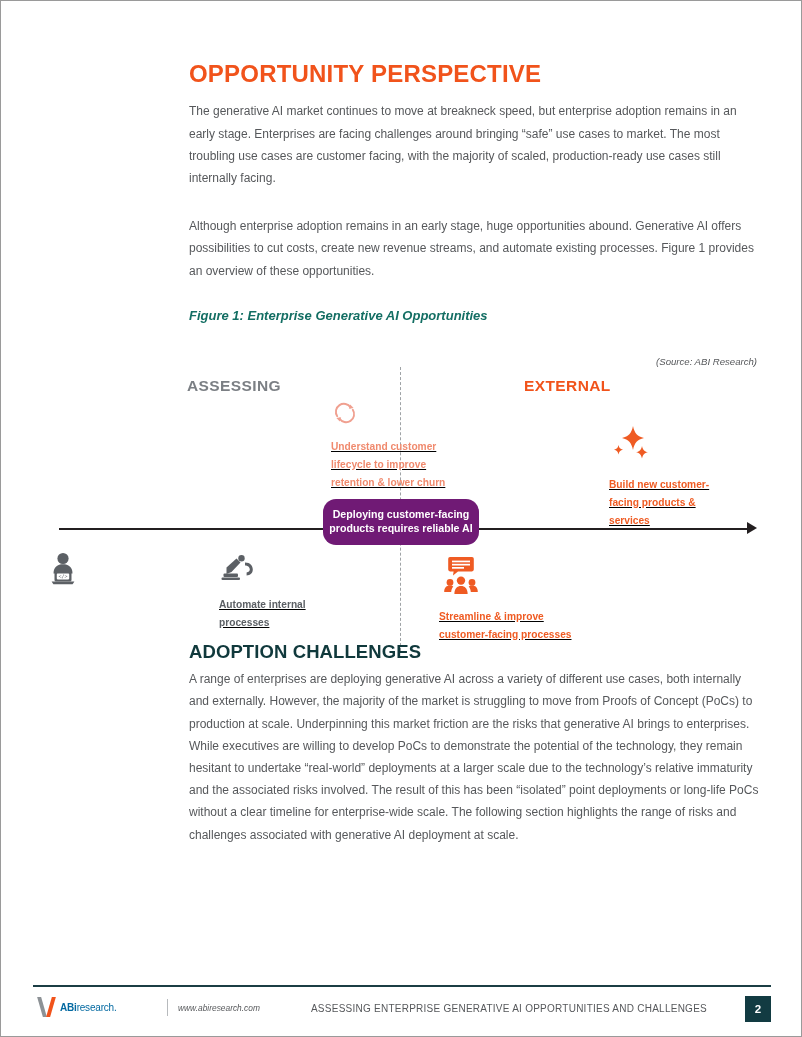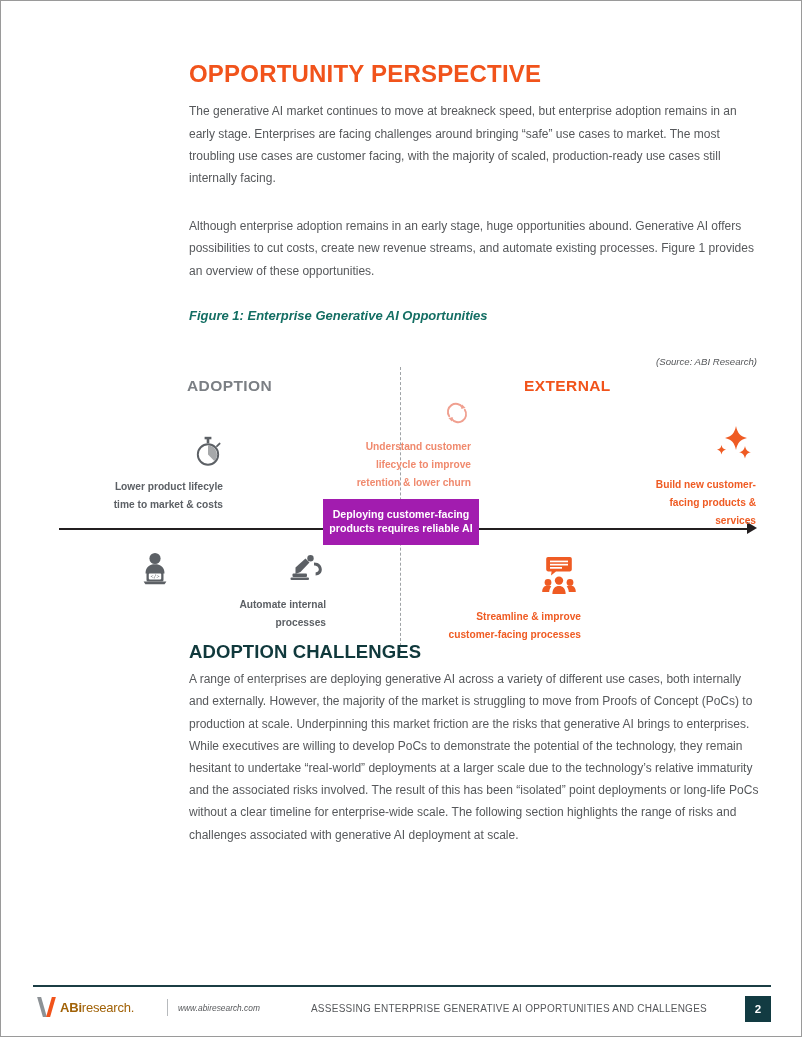--- a/index.html
+++ b/index.html
@@ -118,21 +118,22 @@
     left: 523px;
     top: 376px;
     font-size: 15.5px;
     font-weight: bold;
     color: #f1531b;
     letter-spacing: 0.4px;
   }
 
   .node {
     position: absolute;
-    text-align: right;
+    text-align: left;
+    text-decoration: underline;
   }
   .node .cap {
     font-size: 10.2px;
     font-weight: bold;
     line-height: 1.28;
   }
   .node .ico {
     display: block;
     margin: 0 auto 5px auto;
   }
@@ -140,31 +141,32 @@
   .salmon .cap { color: #f08a6e; }
   .orange .cap { color: #ef5b23; }
 
   
   .center-box {
     position: absolute;
     left: 322px;
     top: 498px;
     width: 156px;
     height: 46px;
-    background: #a21caf;
+    background: #701a75;
     color: #ffffff;
     font-size: 10.6px;
     font-weight: bold;
     line-height: 1.32;
     display: flex;
     align-items: center;
     justify-content: center;
     text-align: center;
     box-sizing: border-box;
     padding: 0 6px;
+    border-radius: 13px;
   }
 
   
   .footer-rule {
     position: absolute;
     left: 32px;
     top: 984px;
     width: 738px;
     height: 2px;
     background: #1b3d44;
@@ -191,22 +193,22 @@
   }
   .logo-mark .l-left, .logo-mark .l-right {
     position: absolute;
     bottom: 0;
     width: 4px;
     height: 20px;
   }
   .logo-mark .l-left  { left: 1px;  background: #8d9296; transform: skewX(16deg); }
   .logo-mark .l-right { left: 10px; background: #f1531b; transform: skewX(-16deg); }
   .logo-text {
-    font-size: 13px;
-    color: #a16207;
+    font-size: 10px;
+    color: #0369a1;
     letter-spacing: -0.2px;
   }
   .logo-text b { font-weight: bold; }
   .logo-div {
     position: absolute;
     left: 134px;
     top: 3px;
     width: 1px;
     height: 17px;
     background: #b7babd;
@@ -265,51 +267,39 @@
 
   <div class="figure">
 
     <div class="source">(Source: ABI Research)</div>
 
     <div class="axis-line"></div>
     <div class="axis-arrow"></div>
     <div class="dash-line"></div>
   </div>
 
-  <span class="internal-label">ADOPTION</span>
+  <span class="internal-label">ASSESSING</span>
   <span class="external-label">EXTERNAL</span>
 
   <div class="node salmon" style="left:330px; top:398px; width:140px;">
     <span class="ico">
       <svg width="28" height="28" viewBox="0 0 28 28" aria-hidden="true">
         <g fill="none" stroke="#f0a090" stroke-width="1.9" stroke-linecap="round">
           <path d="M6.2 17.2 A8 8 0 0 1 19.6 8.4"></path>
           <path d="M21.8 10.8 A8 8 0 0 1 8.4 19.6"></path>
         </g>
         <polygon points="19.2,5.4 22.6,9.0 17.9,9.7" fill="#f0a090"></polygon>
         <polygon points="8.8,22.6 5.4,19.0 10.1,18.3" fill="#f0a090"></polygon>
       </svg>
     </span>
     <span class="cap">Understand customer lifecycle to improve retention &amp; lower churn</span>
   </div>
 
-  <div class="node gray" style="left:98px; top:434px; width:124px;">
-    <span class="ico">
-      <svg width="30" height="32" viewBox="0 0 30 32" aria-hidden="true">
-        <circle cx="15" cy="19.5" r="10.2" fill="none" stroke="#5c6065" stroke-width="1.9"></circle>
-        <rect x="11.6" y="1.8" width="6.8" height="2.5" fill="#5c6065"></rect>
-        <rect x="13.7" y="4.0" width="2.6" height="4.2" fill="#5c6065"></rect>
-        <path d="M24.0 11.2 l2.6 -2.6" stroke="#5c6065" stroke-width="1.9" stroke-linecap="round"></path>
-        <path d="M15 19.5 L15 10.6 A9 9 0 0 1 21.3 25.9 Z" fill="#5c6065" opacity="0.55"></path>
-      </svg>
-    </span>
-    <span class="cap">Lower product lifecyle time to market &amp; costs</span>
-  </div>
-
-  <div class="node orange" style="left:627px; top:424px; width:128px;">
+
+  <div class="node orange" style="left:608px; top:424px; width:128px;">
     <span class="ico">
       <svg width="44" height="40" viewBox="0 0 44 40" aria-hidden="true">
         <path d="M24 1 C25.6 8.6 28.4 11.4 35 13 C28.4 14.6 25.6 17.4 24 25 C22.4 17.4 19.6 14.6 13 13 C19.6 11.4 22.4 8.6 24 1 Z" fill="#ef5b23"></path>
         <path d="M33 21 C33.9 25 35.3 26.4 39 27.3 C35.3 28.2 33.9 29.6 33 33.6 C32.1 29.6 30.7 28.2 27 27.3 C30.7 26.4 32.1 25 33 21 Z" fill="#ef5b23"></path>
         <path d="M9.5 20 C10.2 23 11.2 24 14 24.7 C11.2 25.4 10.2 26.4 9.5 29.4 C8.8 26.4 7.8 25.4 5 24.7 C7.8 24 8.8 23 9.5 20 Z" fill="#ef5b23"></path>
       </svg>
     </span>
     <span class="cap">Build new customer-facing products &amp; services</span>
   </div>
 
@@ -321,21 +311,21 @@
         <circle cx="18" cy="7.5" r="5.6" fill="#5c6065"></circle>
         <path d="M8.5 22.5 C8.5 15.8 12.6 13.2 18 13.2 C23.4 13.2 27.5 15.8 27.5 22.5 Z" fill="#5c6065"></path>
         <rect x="9.5" y="20.5" width="17" height="10" rx="1.6" fill="#5c6065"></rect>
         <rect x="11.8" y="22.6" width="12.4" height="5.8" rx="0.8" fill="#ffffff"></rect>
         <text x="18" y="27.3" font-family="DejaVu Sans Mono, monospace" font-size="5.1" fill="#5c6065" text-anchor="middle">&lt;/&gt;</text>
         <path d="M6.6 30.6 L29.4 30.6 L27.6 33.2 L8.4 33.2 Z" fill="#5c6065"></path>
       </svg>
     </span>
   </div>
 
-  <div class="node gray" style="left:233px; top:550px; width:92px;">
+  <div class="node gray" style="left:218px; top:550px; width:92px;">
     <span class="ico">
       <svg width="38" height="34" viewBox="0 0 38 34" aria-hidden="true">
         <path d="M7.5 23 L7.5 16.5 L17.5 7.5 L21.5 11.5 L12.5 21 Z" fill="#5c6065"></path>
         <circle cx="22.5" cy="7.2" r="3.2" fill="#5c6065"></circle>
         <path d="M26 11.5 C31.5 11.5 33.8 15 33.8 18.6 C33.8 22.2 31.2 24.5 27.6 24.5 L27.6 21.4 C29.6 21.4 30.8 20.2 30.8 18.6 C30.8 16.9 29.4 14.6 26 14.6 Z" fill="#5c6065"></path>
         <rect x="4.5" y="22.6" width="14.5" height="3.4" rx="1" fill="#5c6065"></rect>
         <rect x="2.5" y="26.4" width="18.5" height="2.7" rx="1" fill="#5c6065"></rect>
       </svg>
     </span>
     <span class="cap">Automate internal processes</span>

